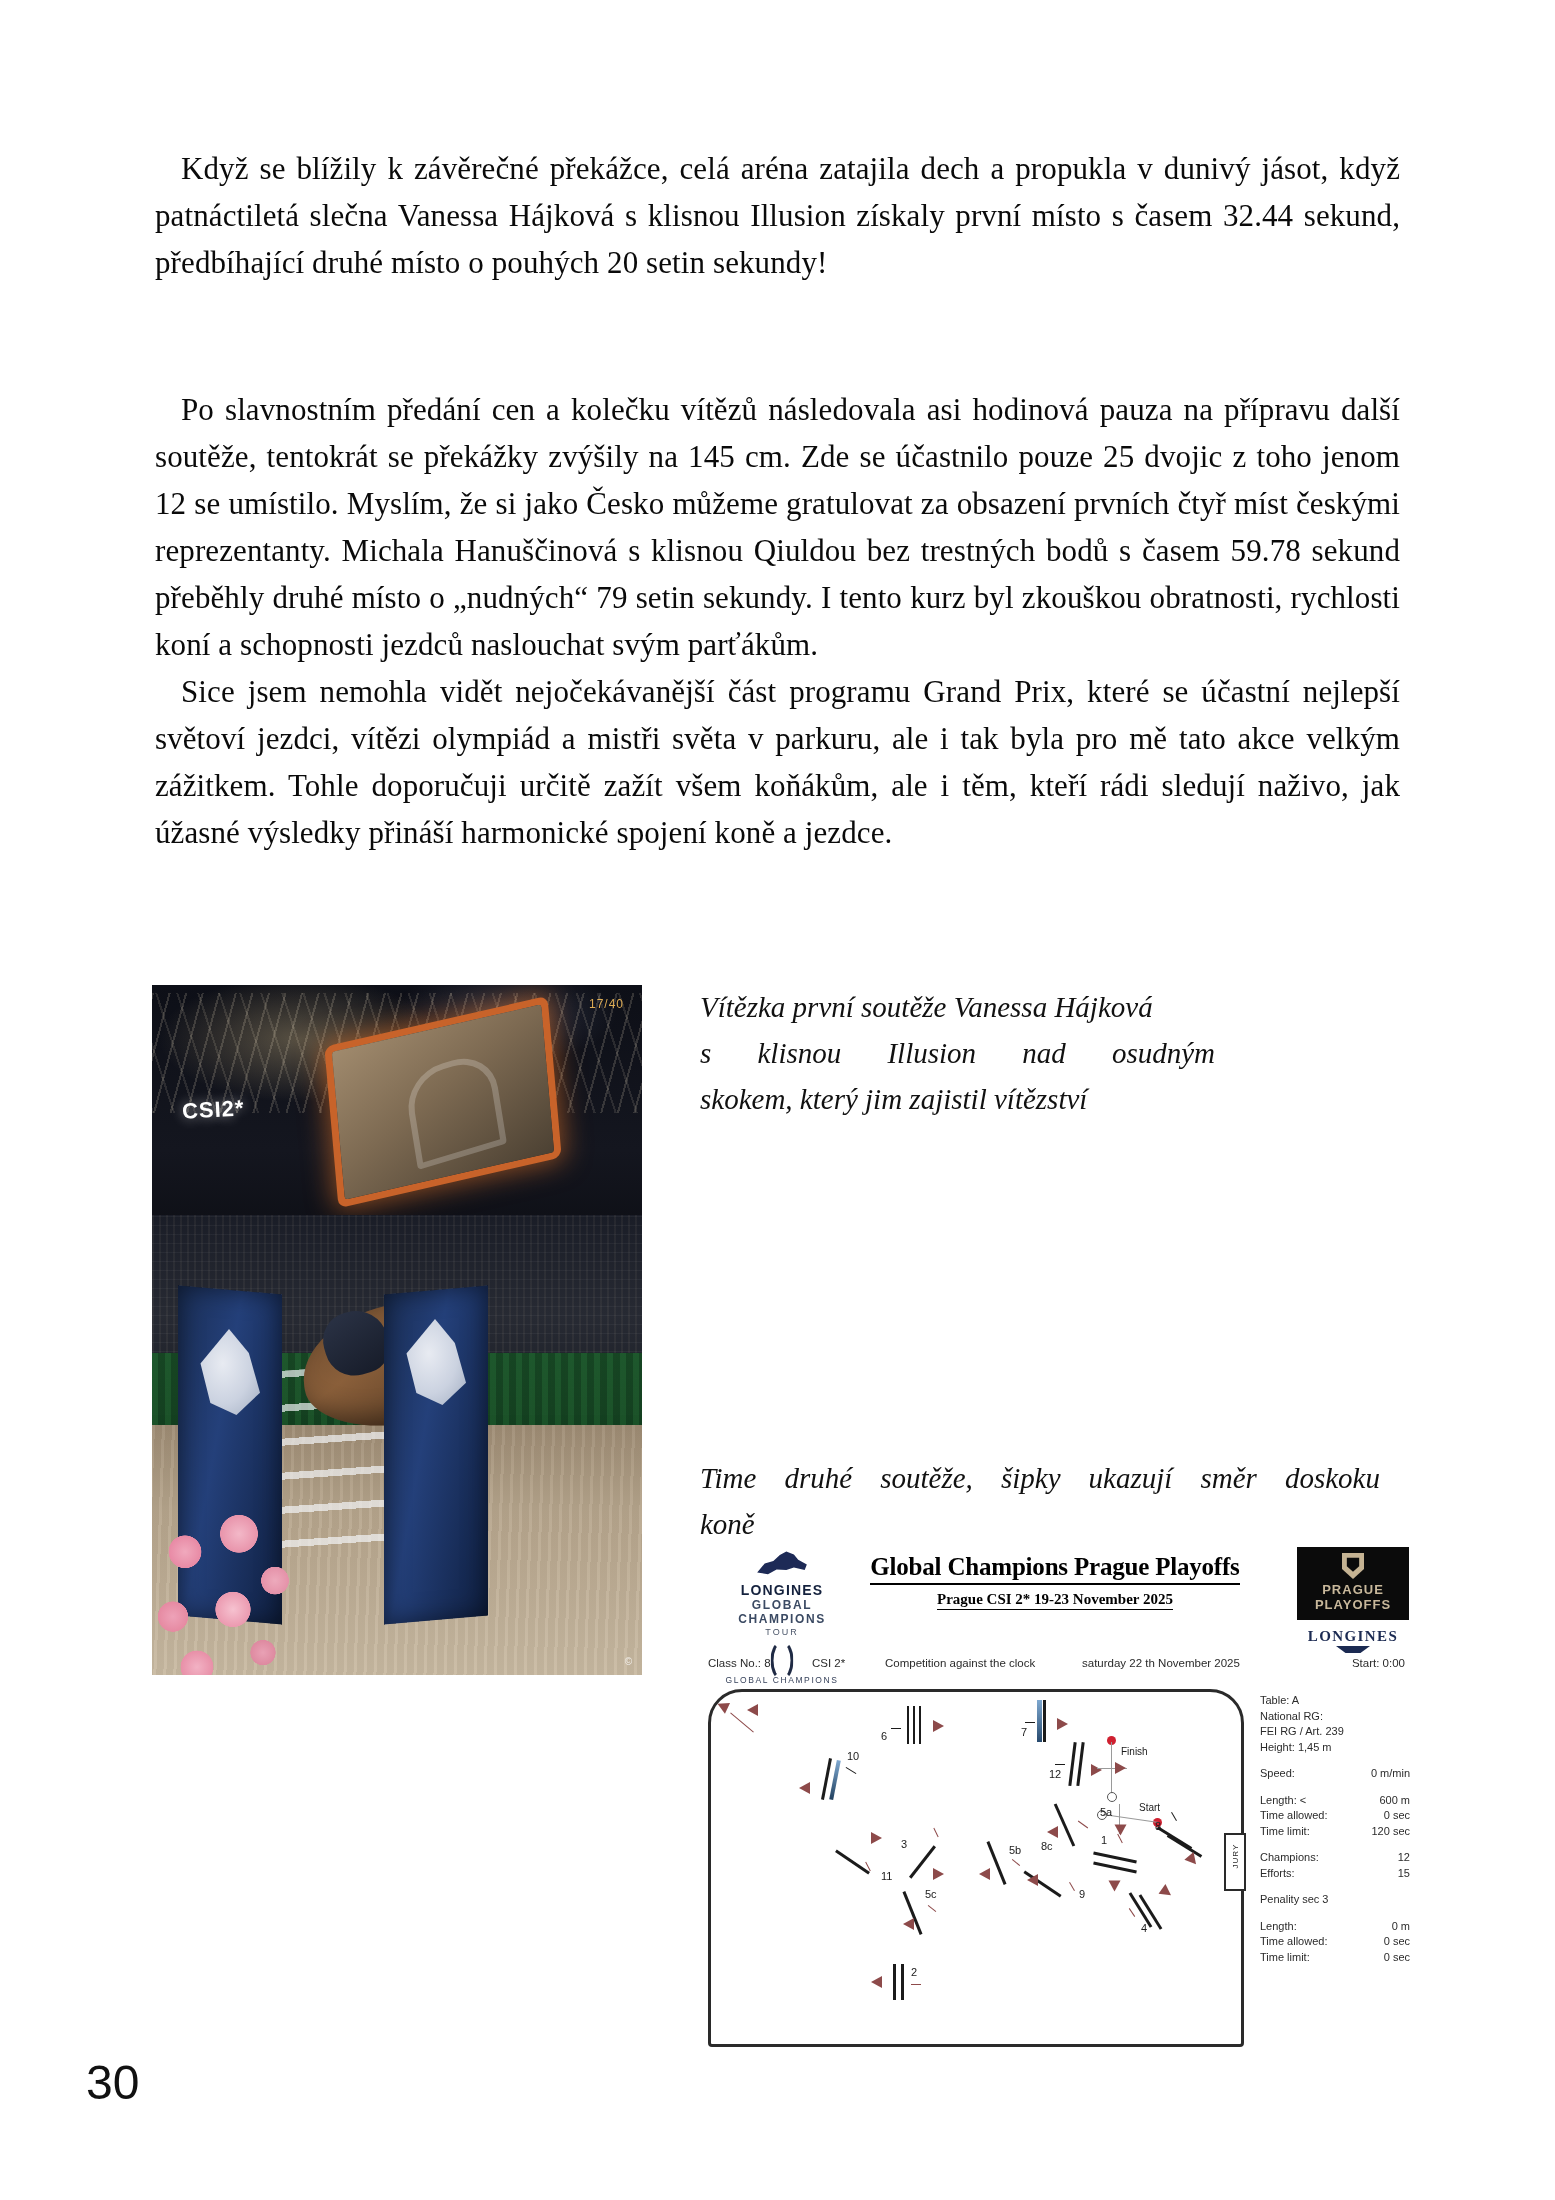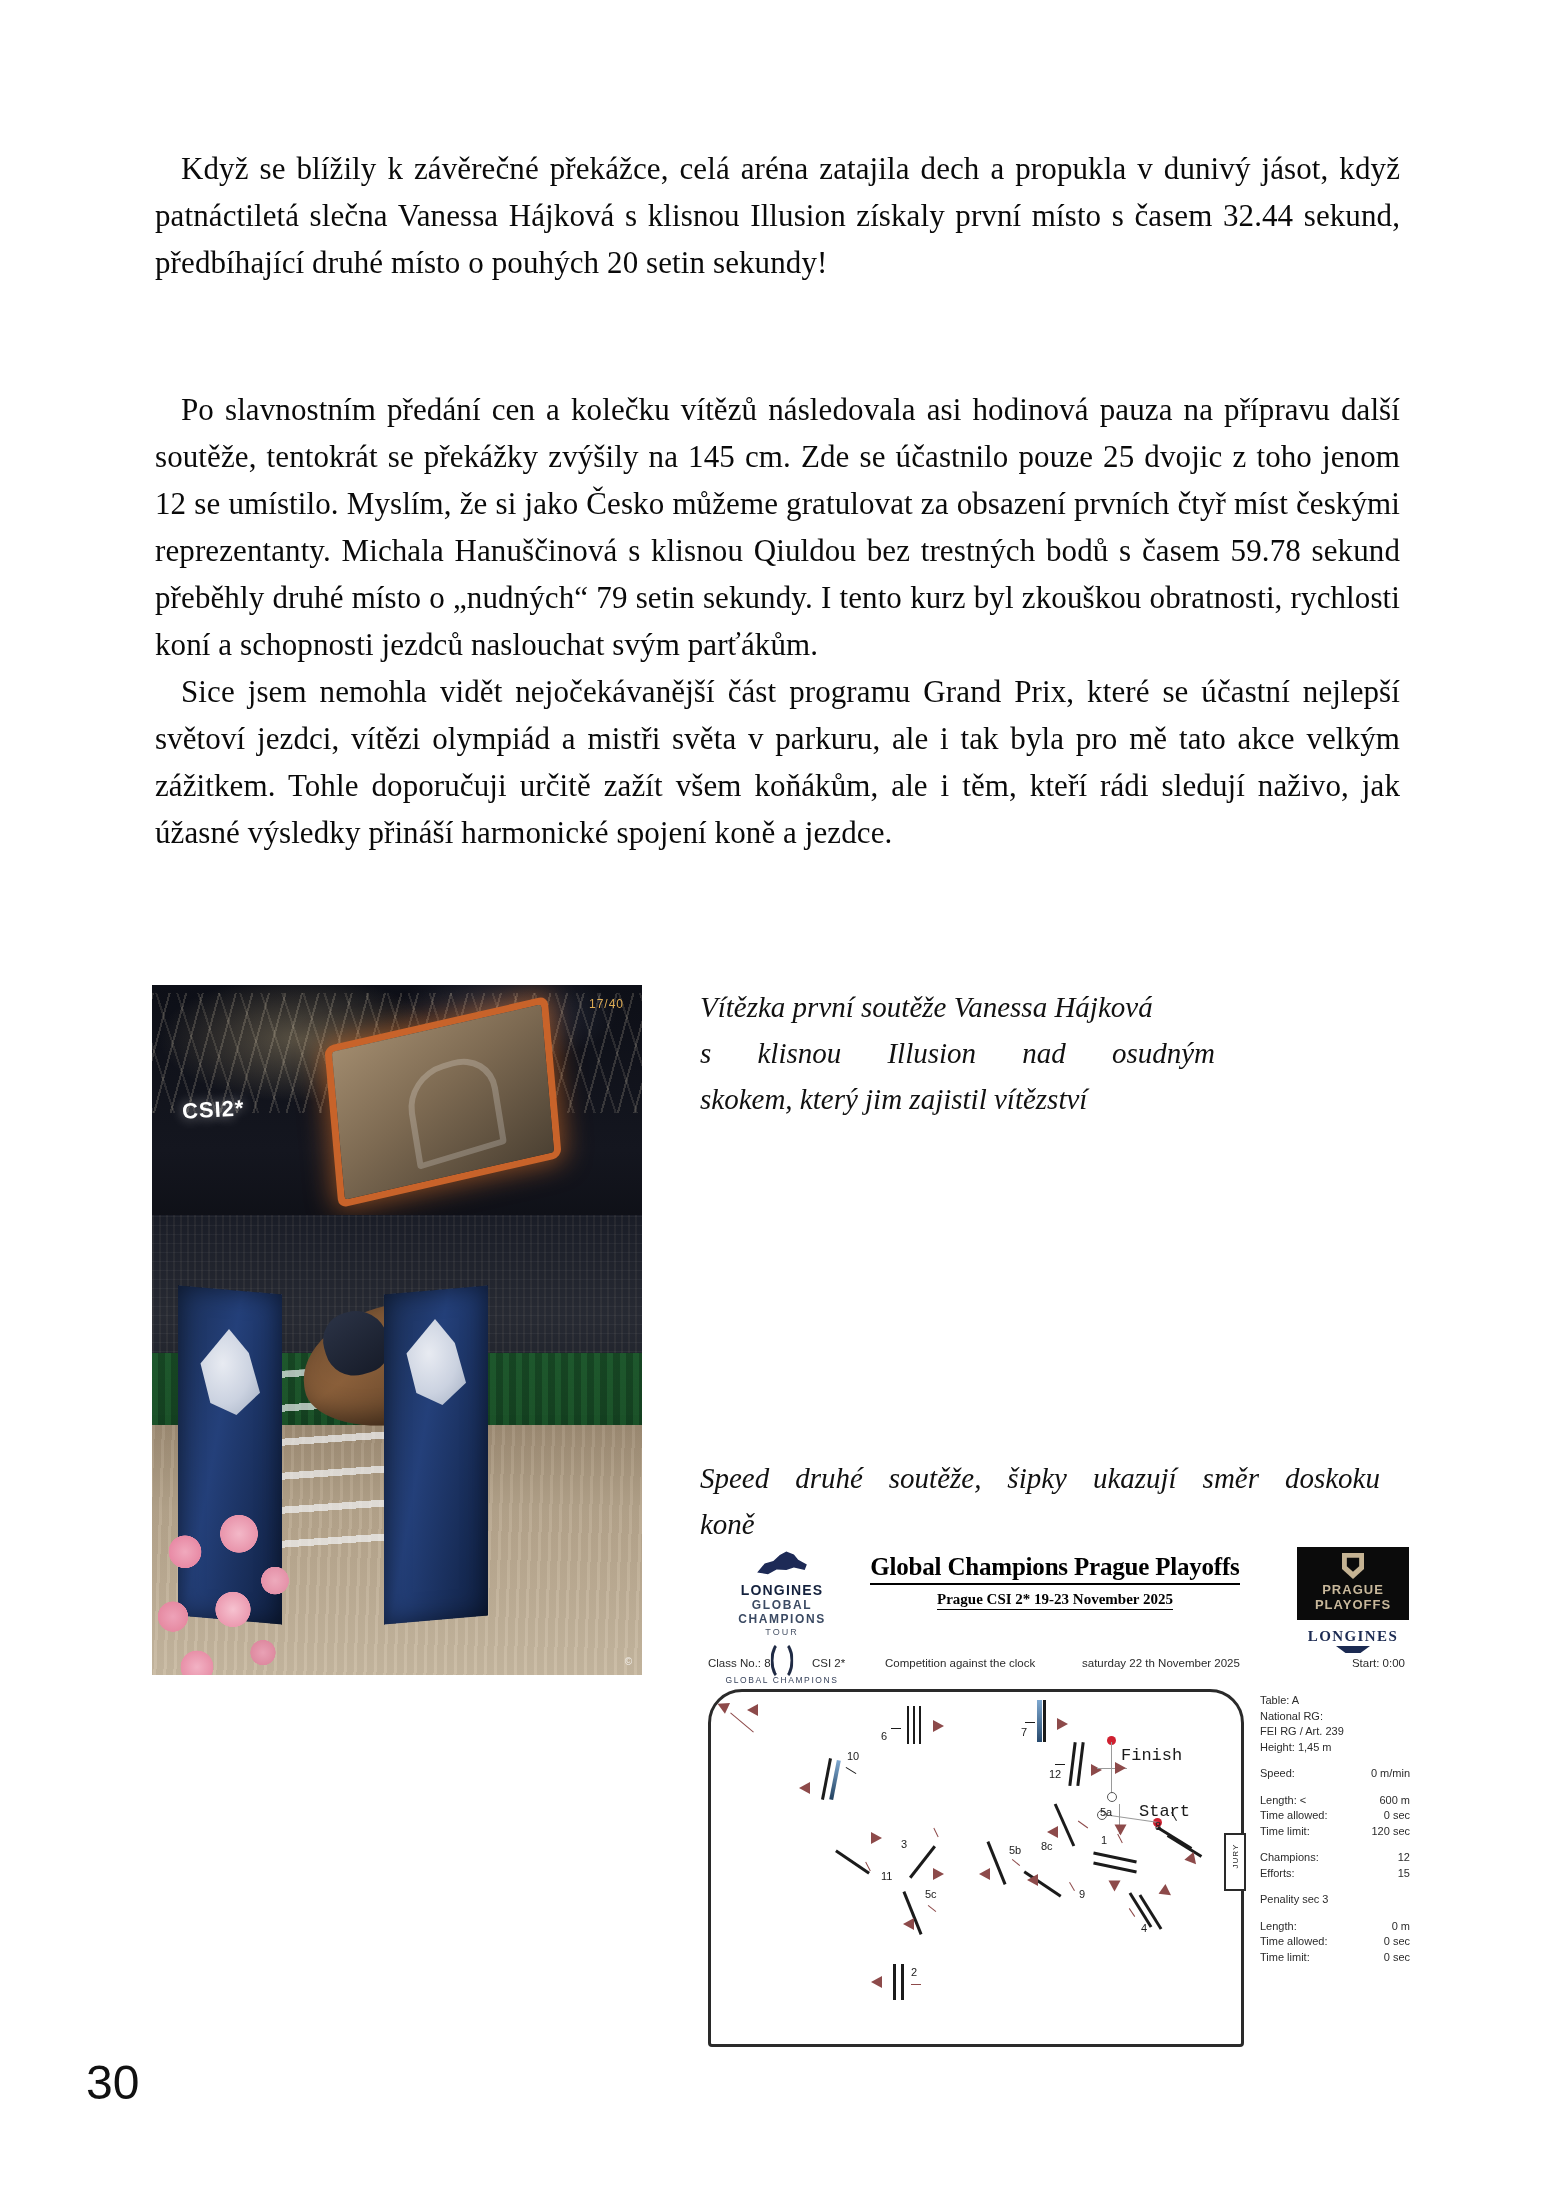--- a/index.html
+++ b/index.html
@@ -315,21 +315,21 @@
   }
   .dot-red {
     position: absolute; width: 9px; height: 9px; border-radius: 50%;
     background: #cf2030;
   }
   .dot-open {
     position: absolute; width: 8px; height: 8px; border-radius: 50%;
     border: 1.5px solid #555; background: #fff;
   }
   .cm-line { position: absolute; background: #9a9a9a; height: 1px; }
-  .cm-txt { position: absolute; font-size: 17px; color: #1b1b1b; font-family: Liberation Mono, monospace; }
+  .cm-txt { position: absolute; font-size: 10px; color: #1b1b1b; }
 
   
   .page-number {
     position: absolute; left: 86px; top: 2055px;
     font-family: "Liberation Sans", sans-serif;
     font-size: 48px; color: #111; font-weight: 400;
   }
 </style>
 </head>
 <body>
@@ -372,21 +372,21 @@
         <span>klisnou</span>
         <span>Illusion</span>
         <span>nad</span>
         <span>osudným</span>
       </span>
     <span>skokem, který jim zajistil vítězství</span>
   </div>
 
   <div class="caption" id="caption-2">
     <span style="display:flex;justify-content:space-between;">
-        <span>Speed</span>
+        <span>Time</span>
         <span>druhé</span>
         <span>soutěže,</span>
         <span>šipky</span>
         <span>ukazují</span>
         <span>směr</span>
         <span>doskoku</span>
       </span>
     <span>koně</span>
   </div>
 

